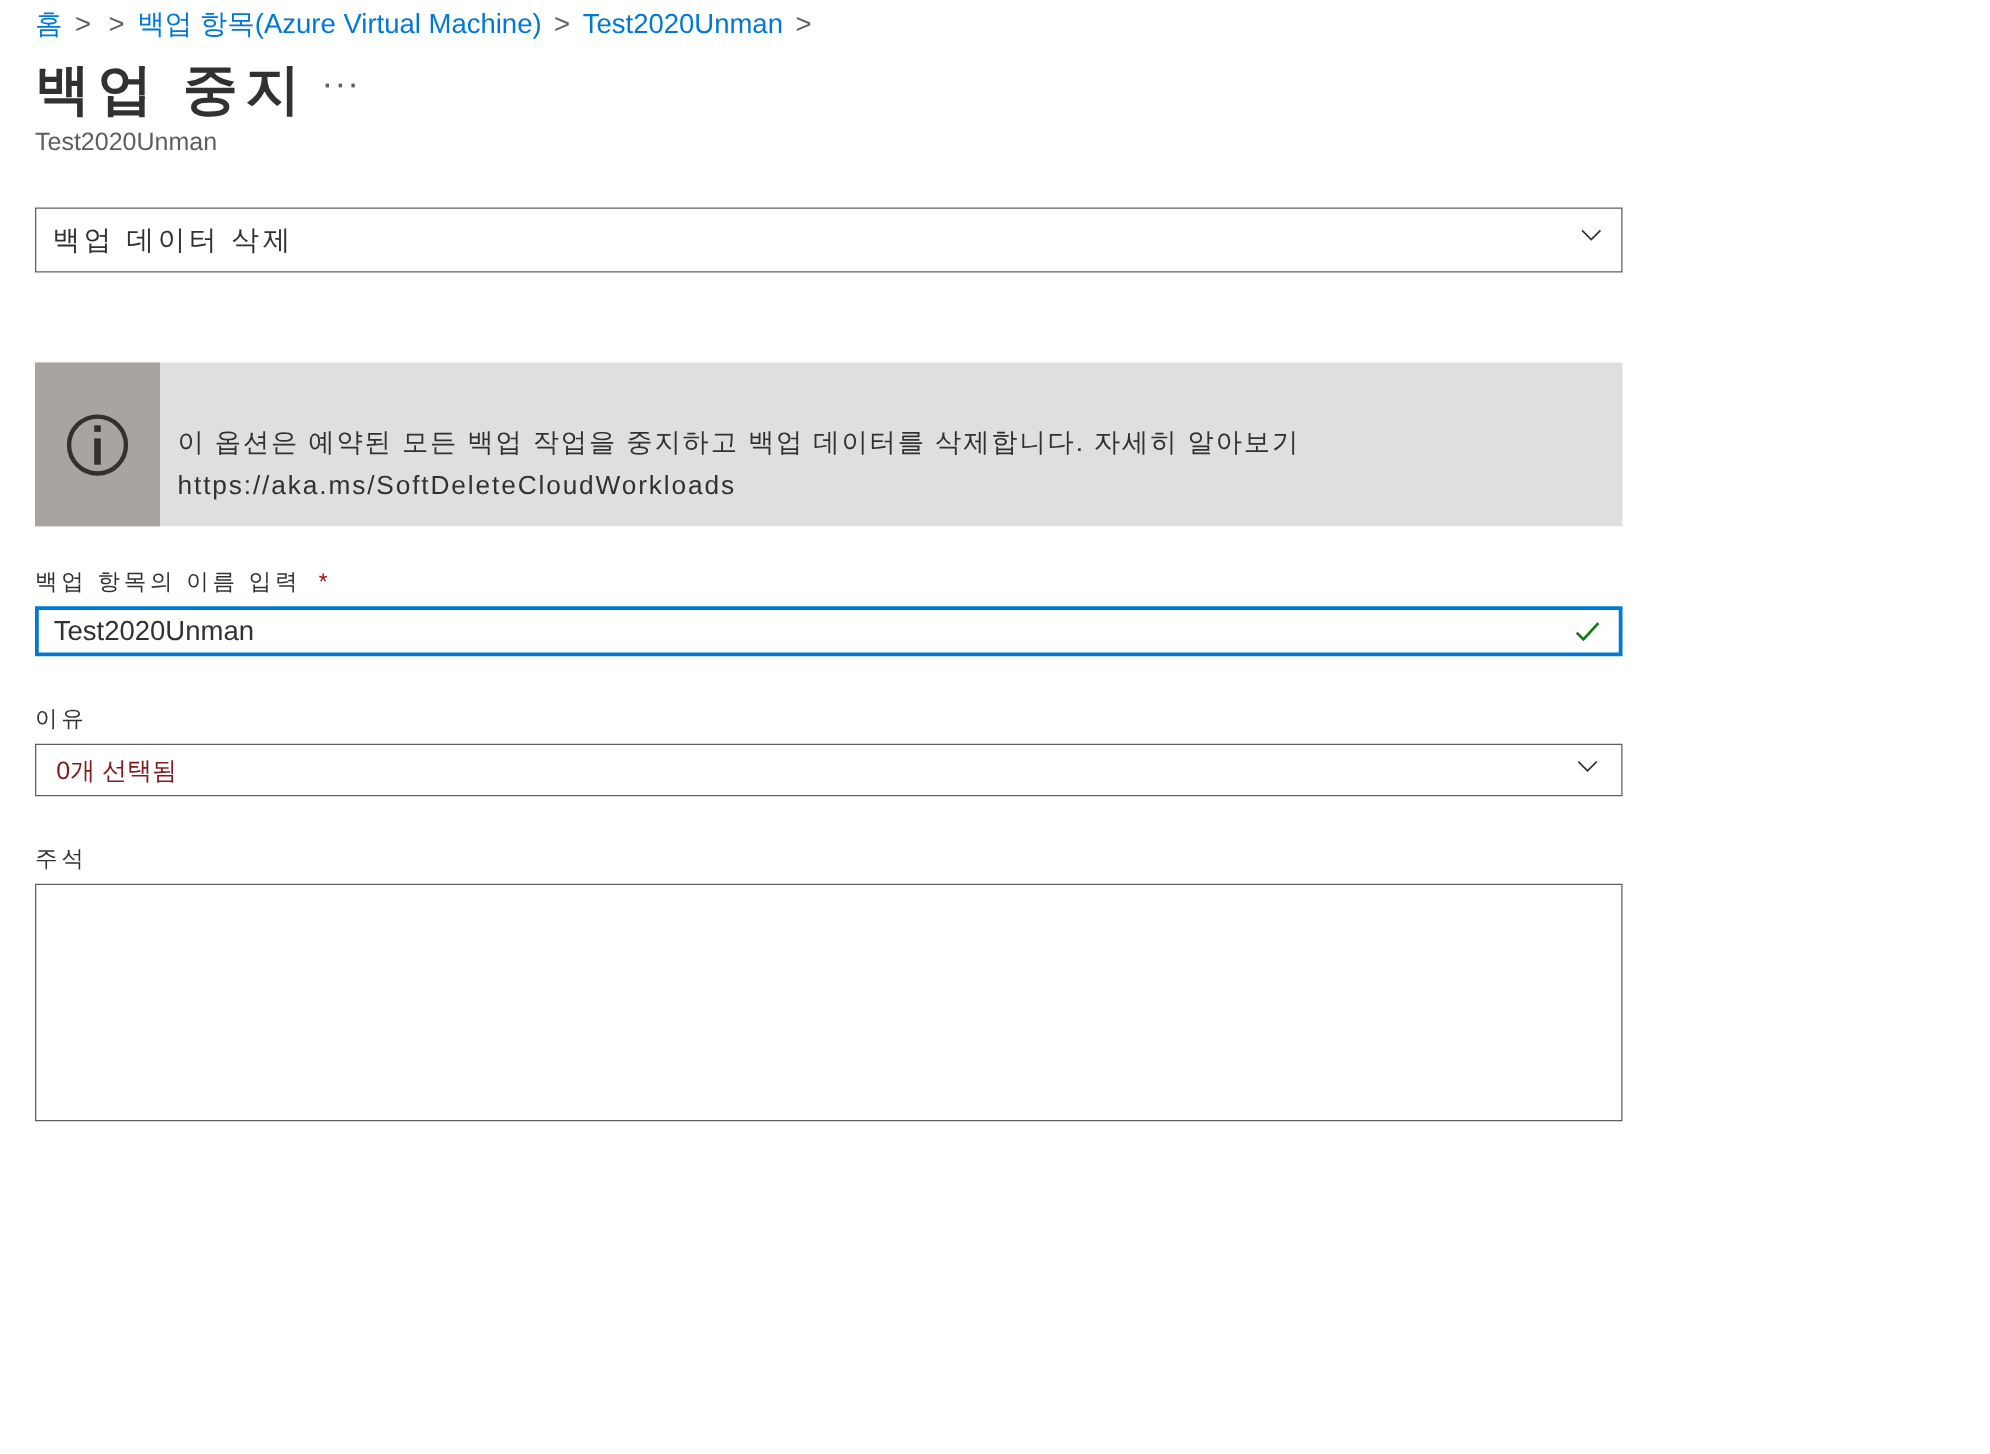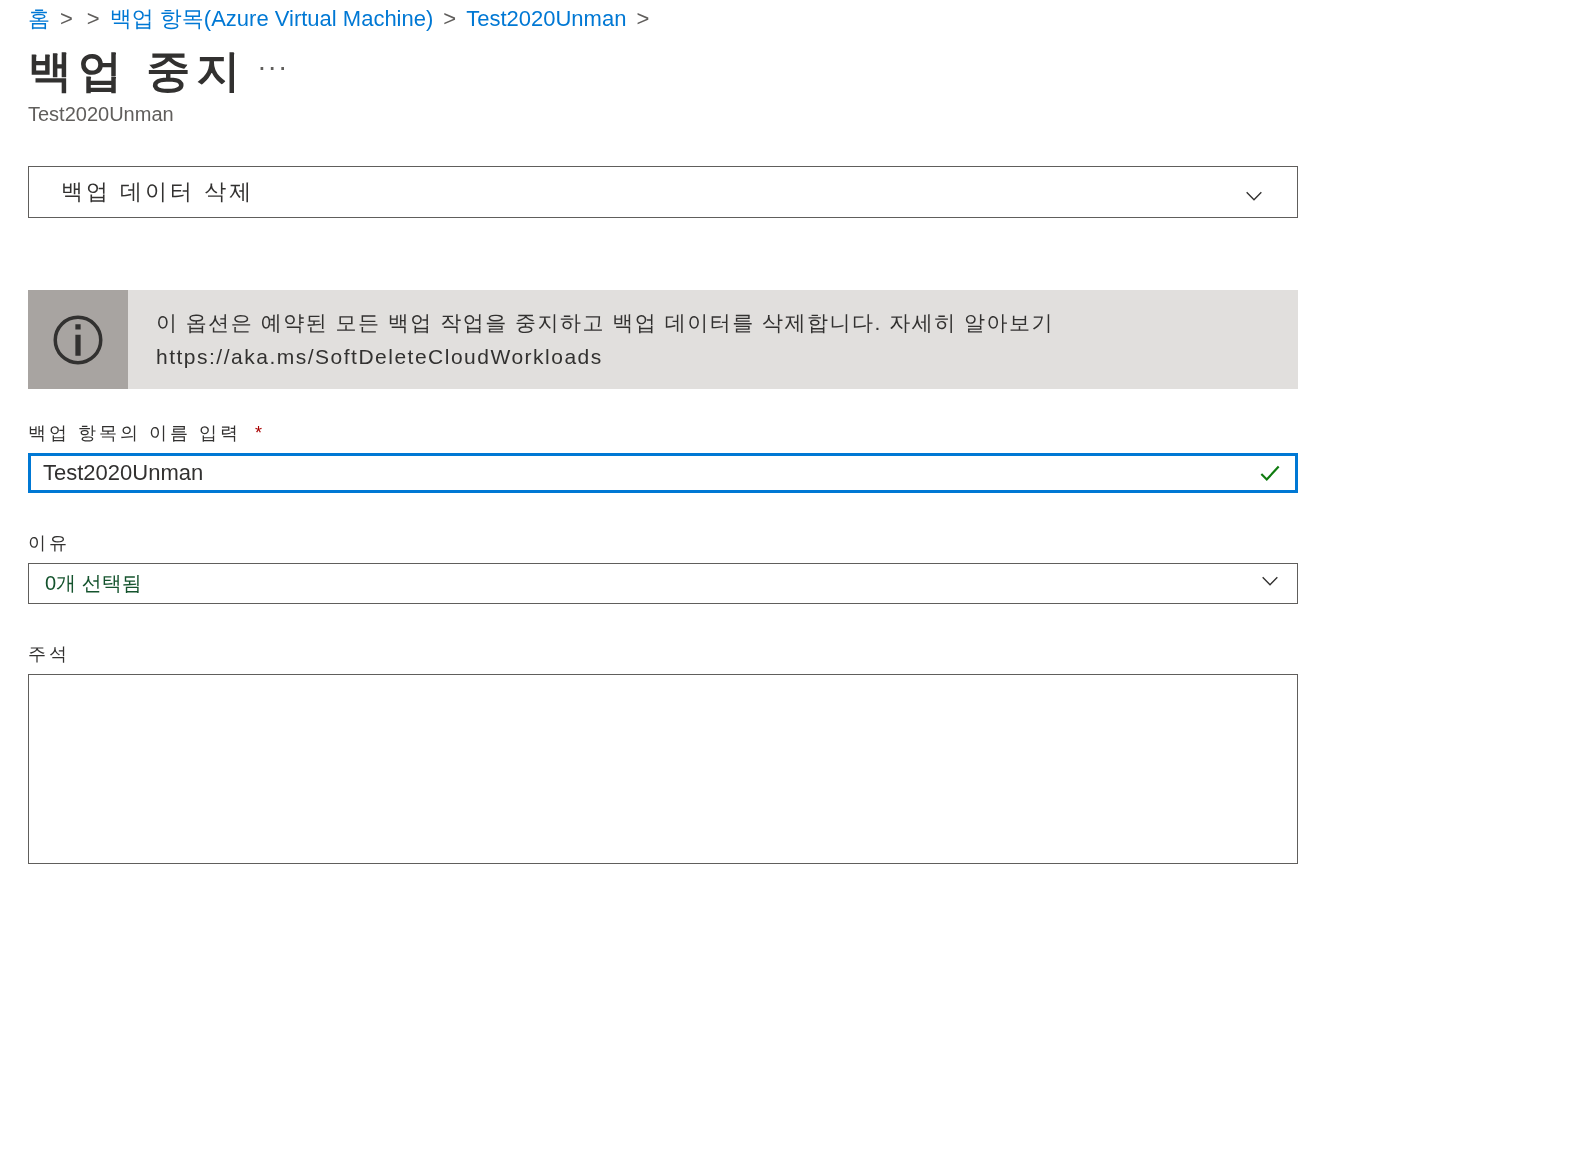--- a/index.html
+++ b/index.html
@@ -53,26 +53,26 @@
     .subtitle {
       font-size: 20px;
       color: #605e5c;
       margin-top: 2px;
       margin-bottom: 40px;
     }
     .dropdown {
       width: 1270px;
       border: 1px solid #605e5c;
       background: #ffffff;
-      padding: 10px 32px;
+      padding: 10px 13px;
       font-size: 22px;
       color: #323130;
       display: flex;
       justify-content: space-between;
-      align-items: flex-end;
+      align-items: flex-start;
       cursor: pointer;
       letter-spacing: 3px;
     }
     .dropdown .chev {
       display: inline-flex;
     }
     .dropdown svg {
       width: 22px;
       height: 22px;
     }
@@ -90,25 +90,26 @@
       display: flex;
       align-items: center;
       justify-content: center;
       flex-shrink: 0;
     }
     .info-icon-wrap svg {
       width: 56px;
       height: 56px;
     }
     .info-text {
-      padding: 16px 28px;
+      padding: 16px 14px;
       font-size: 21px;
       color: #323130;
       line-height: 1.6;
       letter-spacing: 1.5px;
+      margin-top: 32px;
     }
     .form-label {
       font-size: 18px;
       color: #323130;
       margin-bottom: 8px;
       letter-spacing: 3px;
     }
     .required {
       color: #a80000;
       margin-left: 6px;
@@ -134,21 +135,21 @@
     }
     .text-input-wrap svg {
       stroke: #107c10;
     }
     .dropdown-small {
       width: 1270px;
       border: 1px solid #605e5c;
       background: #ffffff;
       padding: 6px 16px;
       font-size: 20px;
-      color: #14532d;
+      color: #7f1d1d;
       display: flex;
       justify-content: space-between;
       align-items: center;
       cursor: pointer;
       margin-bottom: 38px;
     }
     .textarea-field {
       width: 1270px;
       height: 190px;
       border: 1px solid #605e5c;

